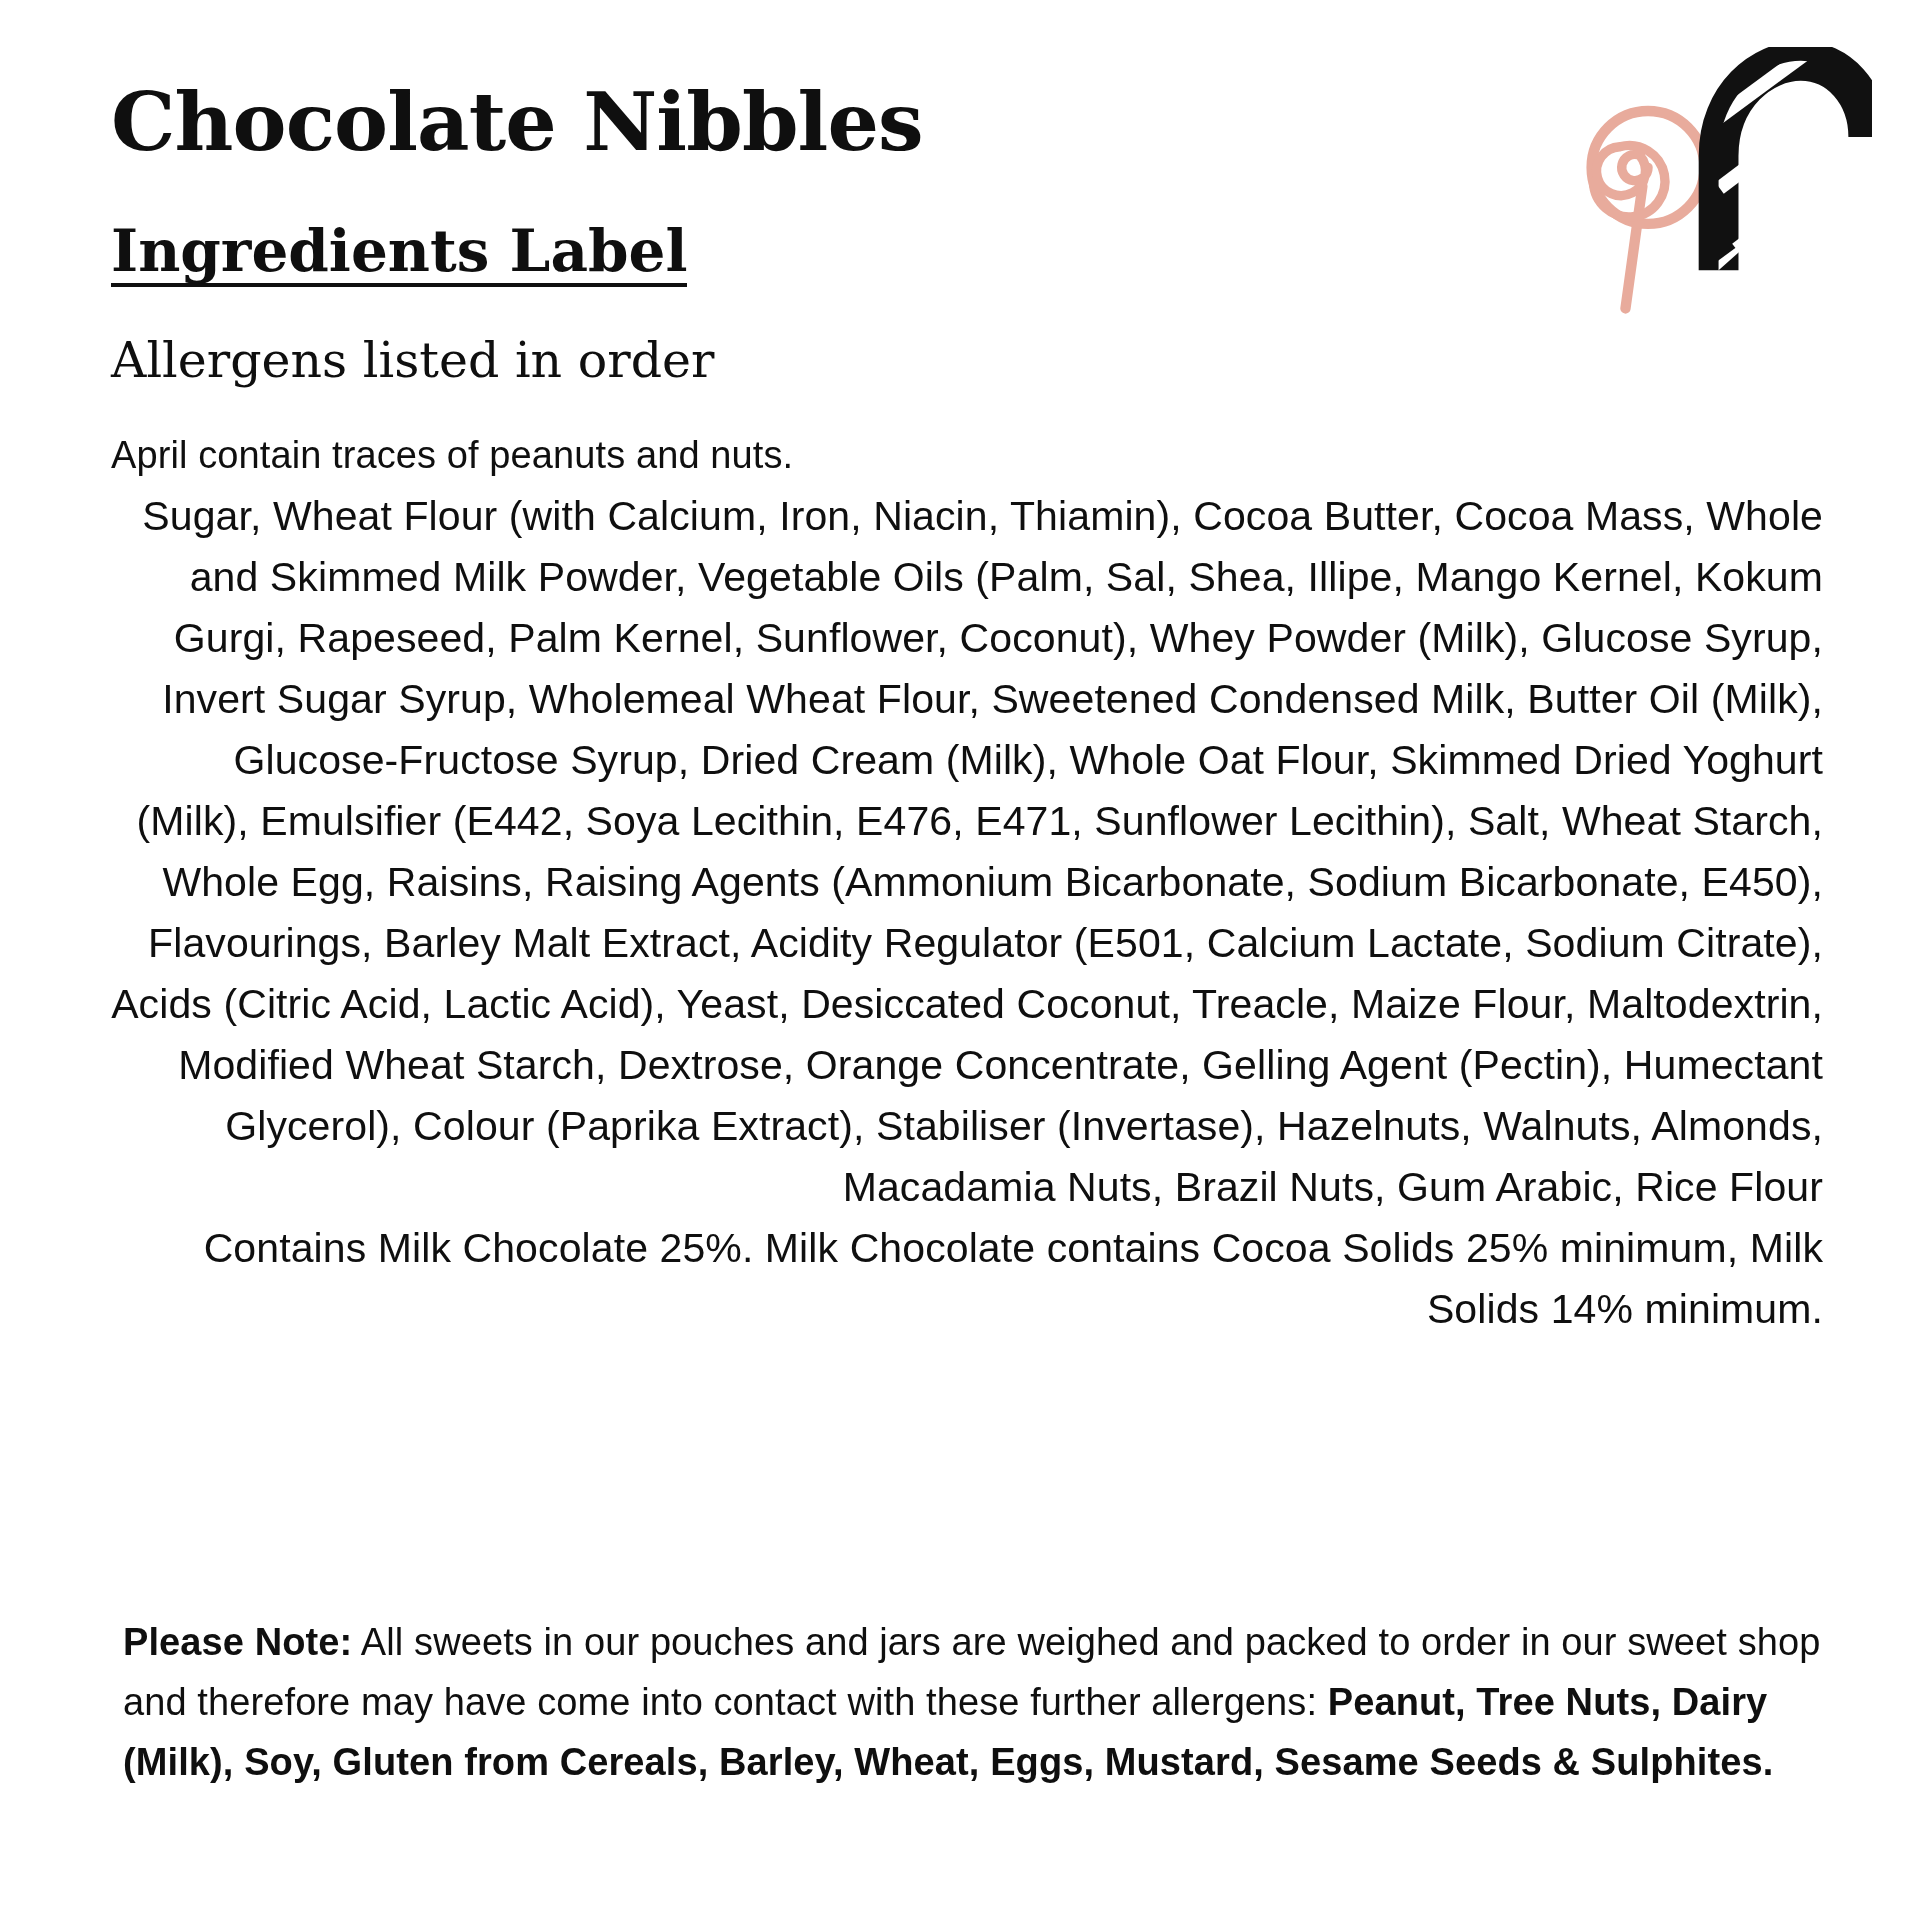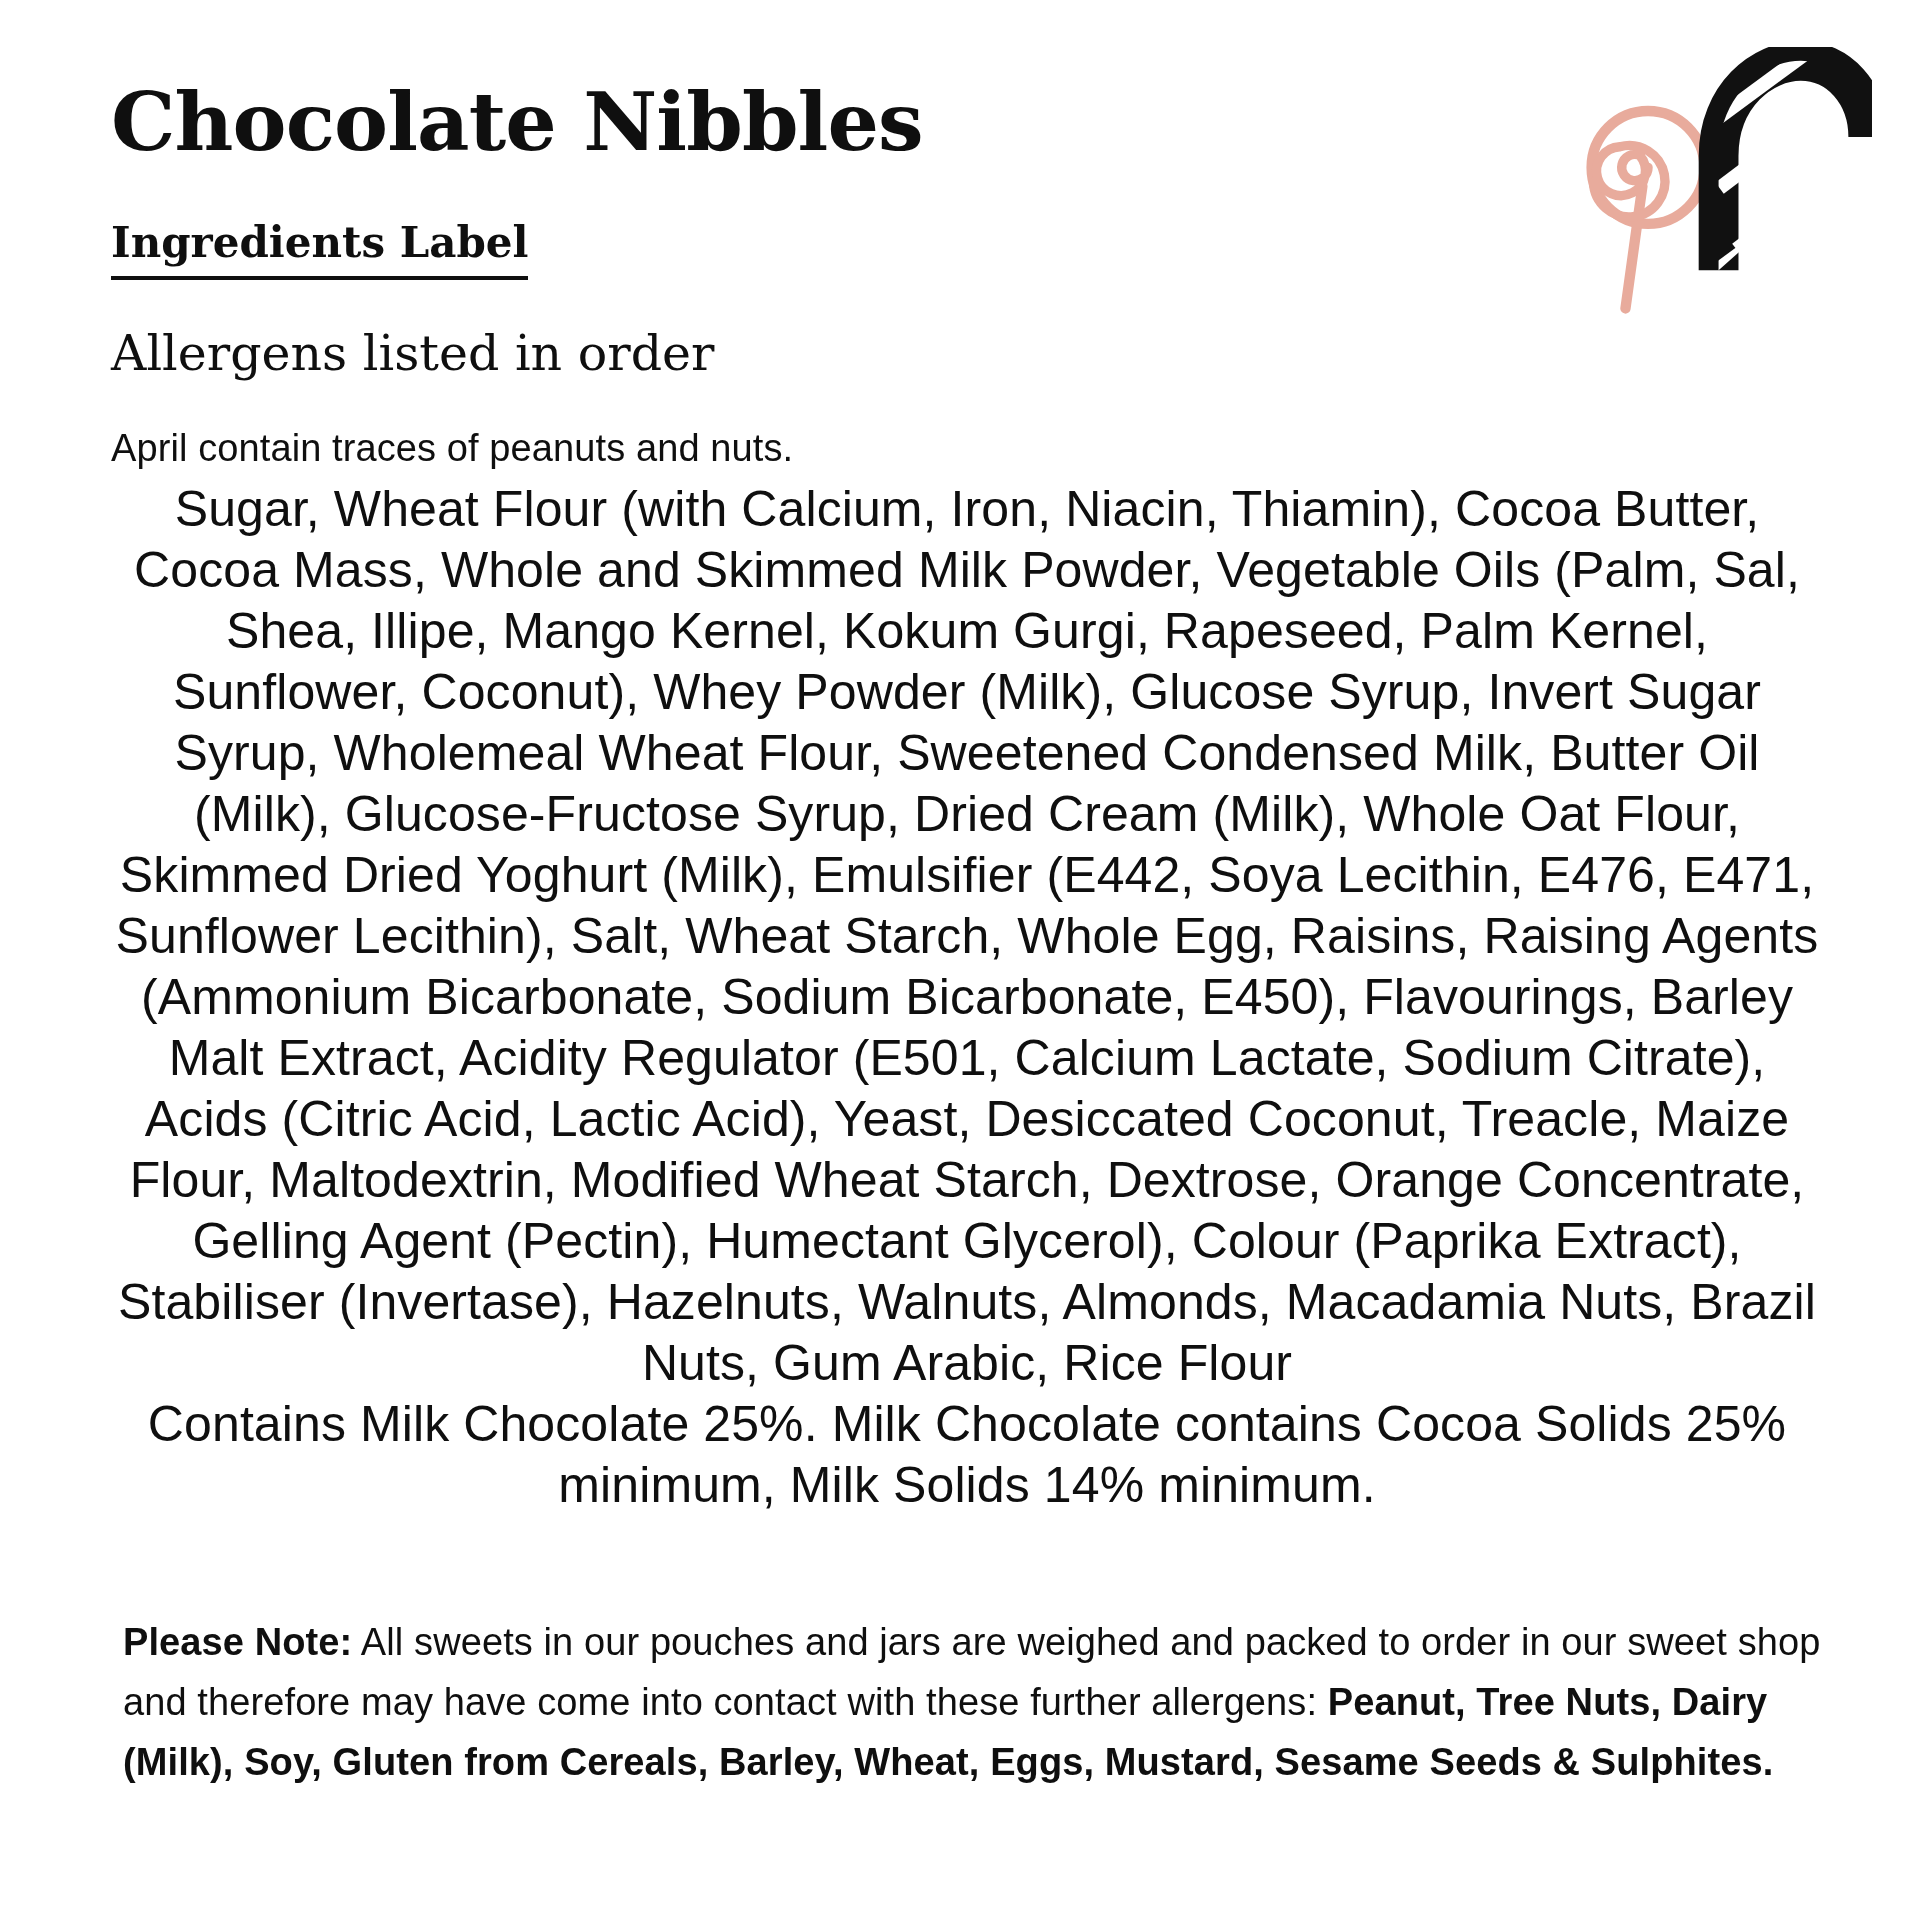--- a/index.html
+++ b/index.html
@@ -28,50 +28,50 @@
     font-family: "DejaVu Serif", serif;
     font-weight: 700;
     font-size: 81px;
     line-height: 1.0;
     letter-spacing: -0.9px;
     margin: 21px 0 0 0;
   }
   .subtitle {
     font-family: "DejaVu Serif", serif;
     font-weight: 700;
-    font-size: 42px;
+    font-size: 58px;
     line-height: 1.0;
     margin: 60px 0 0 0;
     display: inline-block;
     border-bottom: 4.7px solid #0f0f0f;
-    padding-bottom: 12px;
+    padding-bottom: 3px;
   }
   .allergen-note {
     font-family: "DejaVu Serif", serif;
     font-weight: 400;
     font-size: 49px;
     line-height: 1.0;
     margin: 49px 0 0 0;
   }
 
   
   .body-block {
     margin-top: 40px;
     max-width: 1714px;
   }
   .body-line {
     font-size: 38px;
     line-height: 61px;
     letter-spacing: 0.1px;
   }
   .ingredients {
-    font-size: 50px;
+    font-size: 41px;
     line-height: 61px;
     letter-spacing: 0.1px;
-    text-align: center;
+    text-align: right;
     max-width: 1712px;
   }
 
   
   .footer-note {
     position: absolute;
     left: 123px;
     top: 1612px;
     width: 1728px;
     font-size: 38px;

